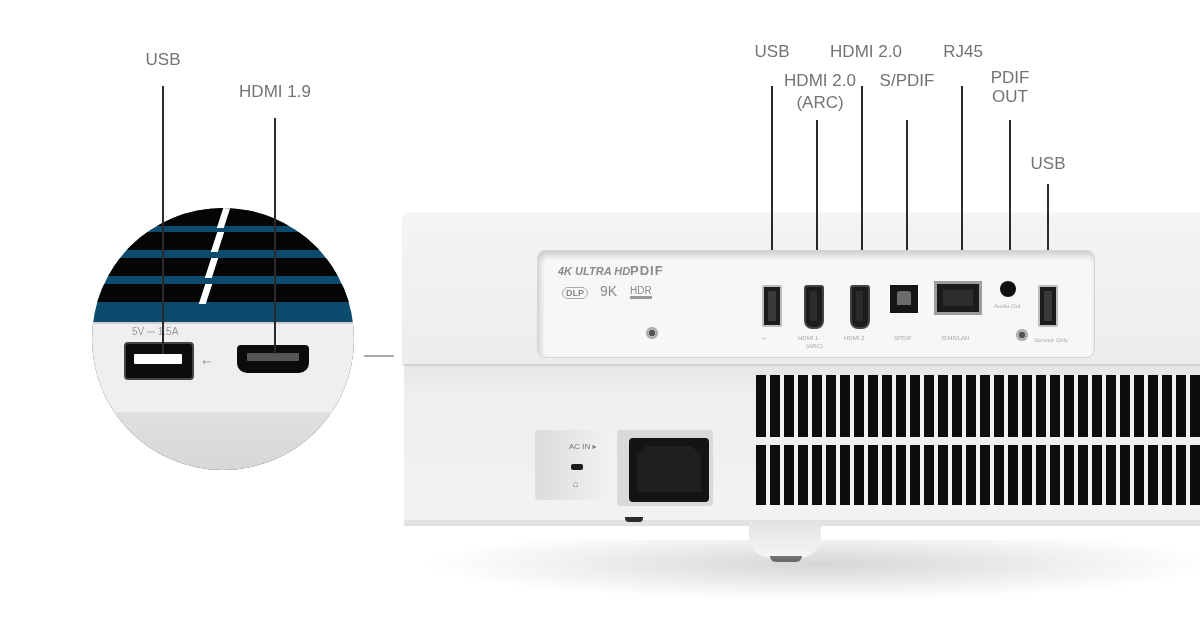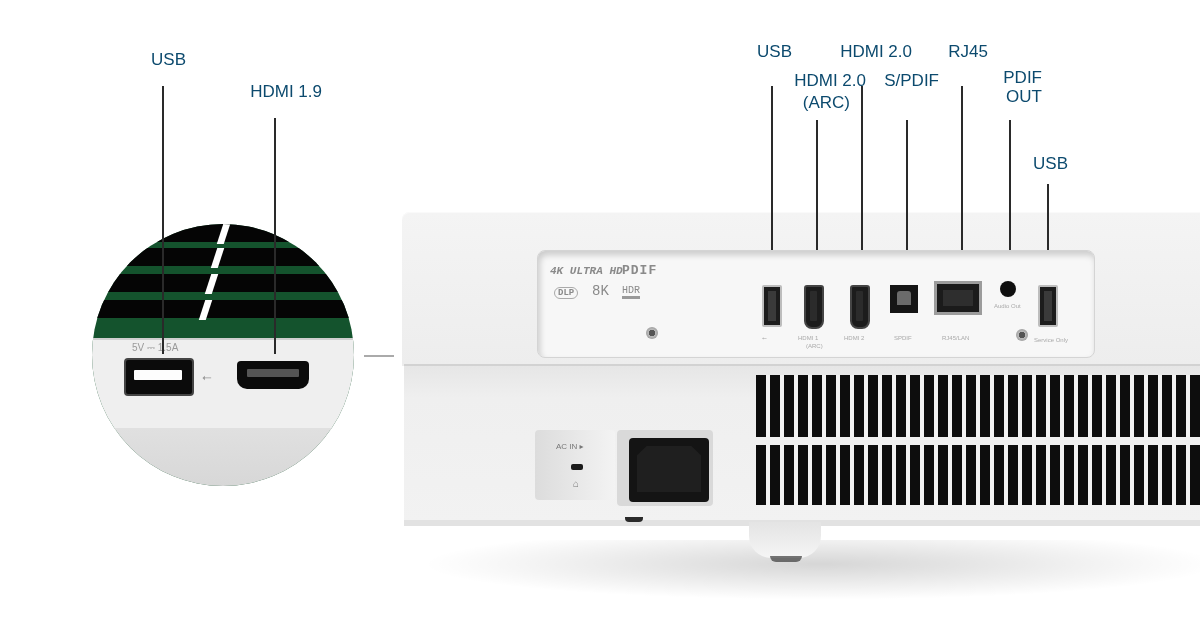--- a/index.html
+++ b/index.html
@@ -1,30 +1,30 @@
 <!DOCTYPE html>
 <html><head>
 <meta charset="utf-8">
 <style>
   html, body { margin:0; padding:0; }
   body { width:1200px; height:628px; background:#ffffff; position:relative; overflow:hidden; font-family:"Liberation Sans", sans-serif; }
-  .label { position:absolute; color:#0c4a6e; font-size:17px; line-height:19px; text-align:right; white-space:nowrap; font-family:"Liberation Sans", sans-serif; }
+  .label { position:absolute; color:#737373; font-size:17px; line-height:19px; text-align:center; white-space:nowrap; font-family:"Liberation Sans", sans-serif; }
   .leader { position:absolute; width:2px; background:#2a2a2a; }
 
   
   .floor-shadow { position:absolute; left:420px; top:540px; width:800px; height:60px; background:radial-gradient(ellipse at 50% 40%, rgba(0,0,0,0.16), rgba(0,0,0,0) 70%); }
 
   
   .top-face { position:absolute; left:402px; top:212px; width:810px; height:154px; background:linear-gradient(180deg,#f4f4f4 0%, #ededed 100%); border-top-left-radius:8px; box-shadow: inset 0 1px 0 #fafafa; }
   .front-face { position:absolute; left:404px; top:364px; width:800px; height:158px; background:linear-gradient(180deg,#e6e6e6 0%, #efefef 20%, #f2f2f2 100%); border-top:2px solid #d2d2d2; }
   .bottom-edge { position:absolute; left:404px; top:520px; width:800px; height:6px; background:#e2e2e2; }
 
   
   .panel { position:absolute; left:537px; top:250px; width:556px; height:106px; background:#f7f7f7; border-radius:8px; border:1px solid #d4d4d4; box-shadow: inset 2px 4px 6px rgba(0,0,0,0.18); }
-  .logo { position:absolute; color:#8a8a8a; font-weight:bold; font-size:11px; font-family:Liberation Mono, monospace; }
+  .logo { position:absolute; color:#8a8a8a; font-weight:bold; font-size:11px; font-family:Liberation Sans, sans-serif;margin-left:8px; }
   .screw { position:absolute; width:12px; height:12px; border-radius:50%; background:radial-gradient(circle,#555 0 35%, #bbb 40%, #888 100%); }
 
   .usb-a-v { position:absolute; width:16px; height:38px; background:#1c1c1c; border:2px solid #bdbdbd; border-radius:2px; }
   .usb-a-v::after { content:""; position:absolute; left:4px; top:4px; width:8px; height:30px; background:#3a3a3a; }
   .hdmi-v { position:absolute; width:16px; height:40px; background:#1c1c1c; border:2px solid #444; border-radius:3px 3px 8px 8px; }
   .hdmi-v::after { content:""; position:absolute; left:4px; top:4px; width:7px; height:30px; background:#2b2b2b; border-radius:1px; }
   .spdif { position:absolute; width:28px; height:28px; background:#151515; }
   .spdif::after { content:""; position:absolute; left:7px; top:6px; width:14px; height:14px; background:#6b6b6b; border-radius:3px 3px 0 0; }
   .rj45 { position:absolute; width:42px; height:28px; background:#1b1b1b; border:3px solid #9c9c9c; }
   .rj45::after { content:""; position:absolute; left:6px; top:6px; width:30px; height:16px; background:#2e2e2e; }
@@ -42,21 +42,21 @@
   .ac-socket-frame { position:absolute; left:617px; top:430px; width:96px; height:76px; background:#d9d9d9; border-radius:4px; }
   .ac-socket { position:absolute; left:629px; top:438px; width:80px; height:64px; background:#141414; border-radius:4px; }
   .ac-socket::after { content:""; position:absolute; left:8px; top:8px; width:64px; height:46px; background:#1f1f1f; clip-path:polygon(15% 0,85% 0,100% 20%,100% 100%,0 100%,0 20%); }
 
   
   .foot { position:absolute; left:749px; top:522px; width:72px; height:36px; background:linear-gradient(180deg,#e4e4e4,#f5f5f5); border-radius:0 0 22px 22px; }
   .foot-base { position:absolute; left:770px; top:556px; width:32px; height:6px; background:#3a3a3a; border-radius:0 0 12px 12px; opacity:0.7; }
   .small-foot { position:absolute; left:625px; top:517px; width:18px; height:5px; background:#2a2a2a; border-radius:0 0 4px 4px; }
 
   
-  .zoom-circle { position:absolute; left:92px; top:224px; width:262px; height:262px; border-radius:50%; overflow:hidden; background:#14532d; }
+  .zoom-circle { position:absolute; left:92px; top:208px; width:262px; height:262px; border-radius:50%; overflow:hidden; background:#0c4a6e; }
   .zc-slat { position:absolute; left:0; height:18px; background:#050505; }
   .zc-gap { position:absolute; width:7px; height:20px; background:#ffffff; transform:skewX(-18deg); }
   .zc-panel { position:absolute; left:0; top:114px; width:262px; height:90px; background:#efefef; border-top:2px solid #cfcfcf; }
   .zc-lower { position:absolute; left:0; top:204px; width:262px; height:60px; background:linear-gradient(180deg,#e0e0e0,#d7d7d7); }
   .zc-usb { position:absolute; left:32px; top:134px; width:66px; height:34px; background:#0b0b0b; border:2px solid #444; border-radius:4px; }
   .zc-usb::after { content:""; position:absolute; left:8px; top:10px; width:48px; height:10px; background:#fdfdfd; border-radius:1px; }
   .zc-hdmi { position:absolute; left:145px; top:137px; width:72px; height:28px; background:#0b0b0b; border-radius:4px 4px 10px 10px; }
   .zc-hdmi::after { content:""; position:absolute; left:10px; top:8px; width:52px; height:8px; background:#555; border-radius:1px; }
   .zc-text { position:absolute; font-size:10px; color:#9a9a9a; font-family:"Liberation Sans", sans-serif; }
   .zc-connector { position:absolute; left:364px; top:355px; width:30px; height:2px; background:#aaaaaa; }
@@ -90,21 +90,21 @@
 
 <div class="floor-shadow"></div>
 <div class="top-face"></div>
 <div class="front-face"></div>
 <div class="bottom-edge"></div>
 
 <div class="panel">
   <div class="logo" style="left:12px; top:14px; font-style:italic;">4K ULTRA HD</div>
   <div class="logo" style="left:84px; top:12px; font-size:13px; letter-spacing:1px;">PDIF</div>
   <div class="logo" style="left:16px; top:36px; border:1px solid #aaa; border-radius:8px; padding:0 3px; font-size:9px;">DLP</div>
-  <div class="logo" style="left:54px; top:32px; font-size:14px; font-weight:normal;">8K</div>
+  <div class="logo" style="left:54px; top:32px; font-size:14px; font-weight:normal;">9K</div>
   <div class="logo" style="left:84px; top:34px; font-size:10px; font-weight:normal; border-bottom:3px solid #999;">HDR</div>
   <div class="screw" style="left:108px; top:76px;"></div>
 
   <div class="usb-a-v" style="left:224px; top:34px;"></div>
   <div class="tiny" style="left:224px; top:84px;">⭠</div>
   <div class="hdmi-v" style="left:266px; top:34px;"></div>
   <div class="tiny" style="left:260px; top:84px;">HDMI 1</div>
   <div class="tiny" style="left:268px; top:92px;">(ARC)</div>
   <div class="hdmi-v" style="left:312px; top:34px;"></div>
   <div class="tiny" style="left:306px; top:84px;">HDMI 2</div>
@@ -118,21 +118,21 @@
   <div class="screw" style="left:478px; top:78px;"></div>
   <div class="tiny" style="left:496px; top:86px;">Service Only</div>
 </div>
 
 <div class="vents">
   <div class="vent-row" style="top:0; height:62px;"></div>
   <div class="vent-row" style="top:70px; height:60px;"></div>
 </div>
 
 <div class="ac-plate">
-  <div class="ac-label" style="left:21px; top:12px;">AC IN ▸</div>
+  <div class="ac-label" style="left:34px; top:12px;">AC IN ▸</div>
   <div class="kensington" style="left:36px; top:34px;"></div>
   <div class="ac-label" style="left:38px; top:48px; font-size:10px;">⌂</div>
 </div>
 <div class="ac-socket-frame"></div>
 <div class="ac-socket"></div>
 
 <div class="small-foot"></div>
 <div class="foot"></div>
 <div class="foot-base"></div>
 

